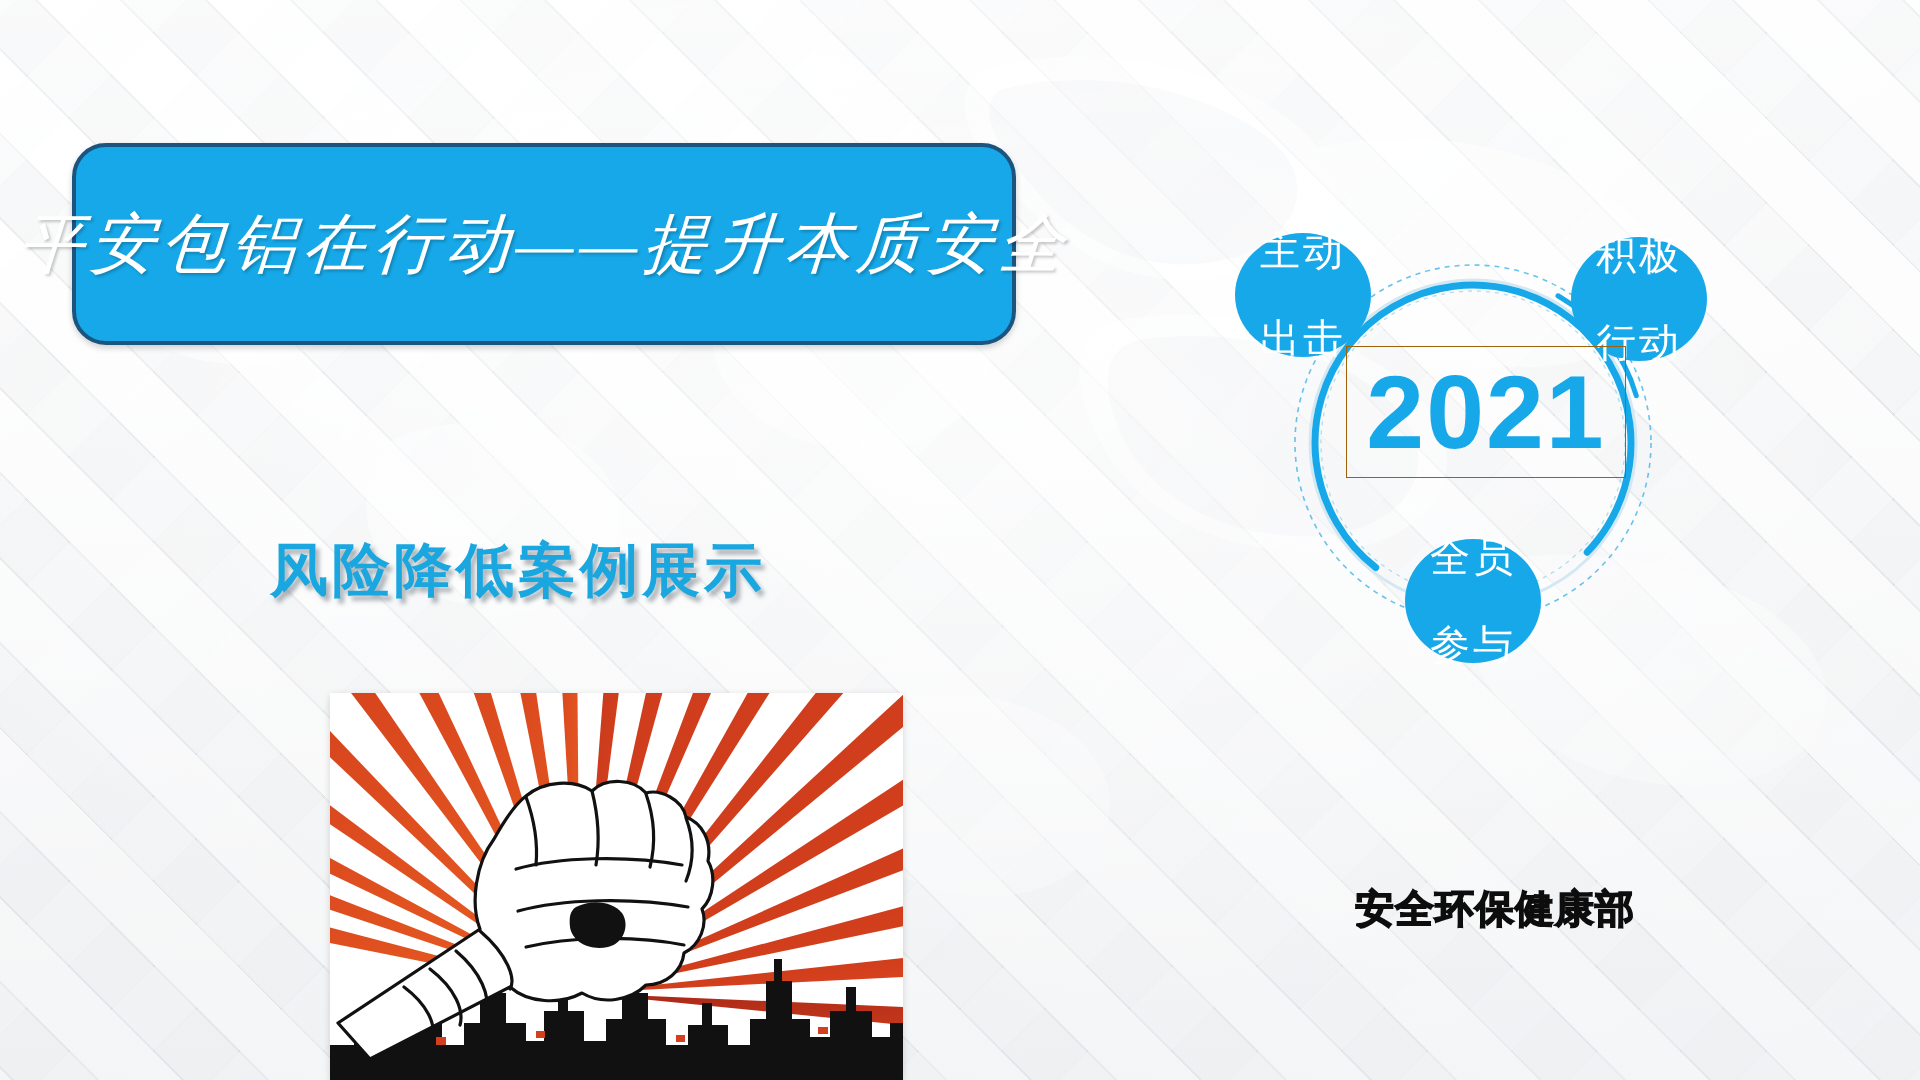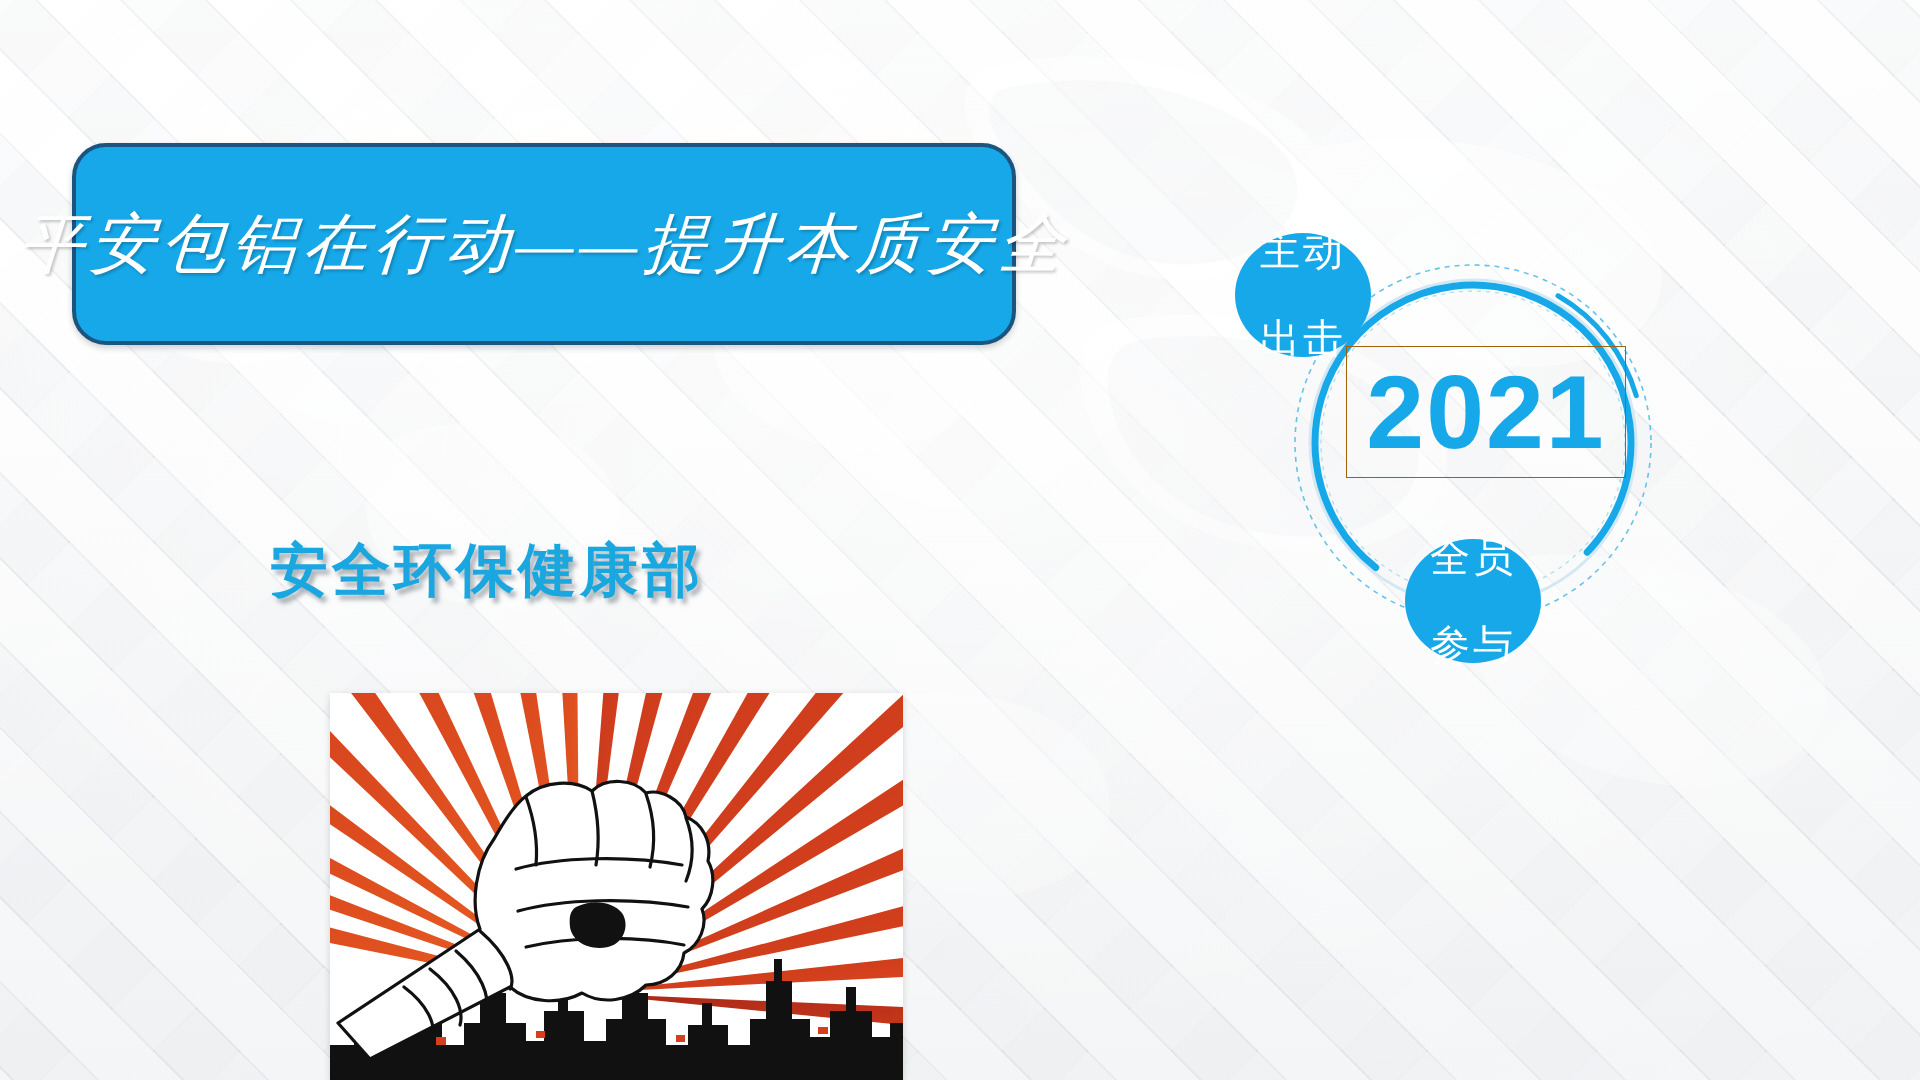--- a/index.html
+++ b/index.html
@@ -216,21 +216,21 @@
       <path d="M1140 340 C1244 324 1362 358 1404 418 C1444 476 1396 532 1316 536 C1222 540 1152 496 1124 440 C1100 392 1100 348 1140 340 Z"></path>
     </g>
   </svg>
 
   <div class="bg-vignette"></div>
 
   <div class="title-banner">
     <div class="title-text">平安包铝在行动——提升本质安全</div>
   </div>
 
-  <div class="subtitle">安全环保健康部</div>
+  <div class="subtitle">风险降低案例展示</div>
 
   <div class="fist-figure">
     <svg viewBox="0 0 573 387" preserveAspectRatio="xMidYMid slice" aria-hidden="true">
       <defs>
         <linearGradient id="rayGrad" x1="0" y1="0" x2="1" y2="1">
           <stop offset="0%" stop-color="#a82718"></stop>
           <stop offset="55%" stop-color="#d4401d"></stop>
           <stop offset="100%" stop-color="#ea5f22"></stop>
         </linearGradient>
         <clipPath id="frameClip">
@@ -320,25 +320,30 @@
       <circle cx="218" cy="198" r="158" fill="none" stroke="#16a8e8" stroke-width="7" stroke-linecap="round" stroke-dasharray="760 1000" transform="rotate(128 218 198)"></circle>
 
       <circle cx="218" cy="198" r="170" fill="none" stroke="#16a8e8" stroke-width="5" stroke-linecap="round" stroke-dasharray="130 1000" transform="rotate(-60 218 198)"></circle>
     </svg>
 
     <div class="bubble bubble-tl">
       <span>主动</span>
       <span>出击</span>
     </div>
 
+    <div class="bubble bubble-tr">
+      <span>积极</span>
+      <span>行动</span>
+    </div>
 
     <div class="bubble bubble-b">
       <span>全员</span>
       <span>参与</span>
     </div>
 
     <div class="year-box">
       <div class="year-text">2021</div>
     </div>
   </div>
 
+  <div class="department">安全环保健康部</div>
 
 </div>
 
 </body></html>

